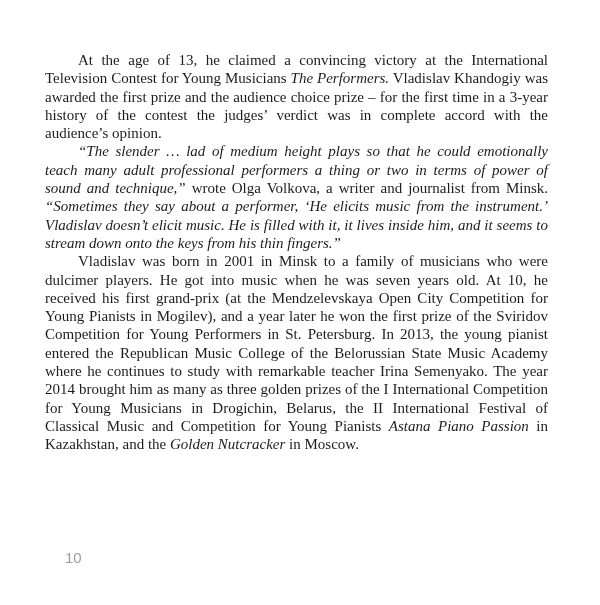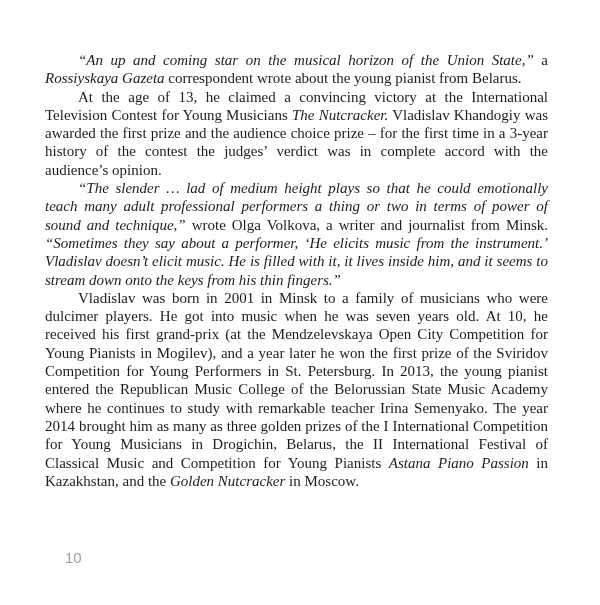--- a/index.html
+++ b/index.html
@@ -41,19 +41,18 @@
     font-size: 15px;
     line-height: 16px;
     color: #9c9c9c;
   }
 </style>
 </head>
 <body>
 
 <div class="page" style="background: rgb(255, 255, 255);">
   <div class="article" style="color: rgb(28, 28, 28);">
-      <p><em>“An up and coming star on the musical horizon of the Union State,”</em><span> a </span><em>Rossiyskaya Gazeta</em><span> correspondent wrote about the young pianist from Belarus.</span></p>
-      <p><span>At the age of 13, he claimed a convincing victory at the International Television Contest for Young Musicians </span><em>The Nutcracker.</em><span> Vladislav Khandogiy was awarded the first prize and the audience choice prize – for the first time in a 3-year history of the contest the judges’ verdict was in complete accord with the audience’s opinion.</span></p>
+      <p><span>At the age of 13, he claimed a convincing victory at the International Television Contest for Young Musicians </span><em>The Performers.</em><span> Vladislav Khandogiy was awarded the first prize and the audience choice prize – for the first time in a 3-year history of the contest the judges’ verdict was in complete accord with the audience’s opinion.</span></p>
       <p><em>“The slender … lad of medium height plays so that he could emotionally teach many adult professional performers a thing or two in terms of power of sound and technique,”</em><span> wrote Olga Volkova, a writer and journalist from Minsk. </span><em>“Sometimes they say about a performer, ‘He elicits music from the instrument.’ Vladislav doesn’t elicit music. He is filled with it, it lives inside him, and it seems to stream down onto the keys from his thin fingers.”</em></p>
       <p><span>Vladislav was born in 2001 in Minsk to a family of musicians who were dulcimer players. He got into music when he was seven years old. At 10, he received his first grand-prix (at the Mendzelevskaya Open City Competition for Young Pianists in Mogilev), and a year later he won the first prize of the Sviridov Competition for Young Performers in St. Petersburg. In 2013, the young pianist entered the Republican Music College of the Belorussian State Music Academy where he continues to study with remarkable teacher Irina Semenyako. The year 2014 brought him as many as three golden prizes of the I International Competition for Young Musicians in Drogichin, Belarus, the II International Festival of Classical Music and Competition for Young Pianists </span><em>Astana Piano Passion</em><span> in Kazakhstan, and the </span><em>Golden Nutcracker</em><span> in Moscow.</span></p>
     </div>
   <div class="page-number" style="color: rgb(156, 156, 156);">10</div>
 </div>
 
 </body></html>

